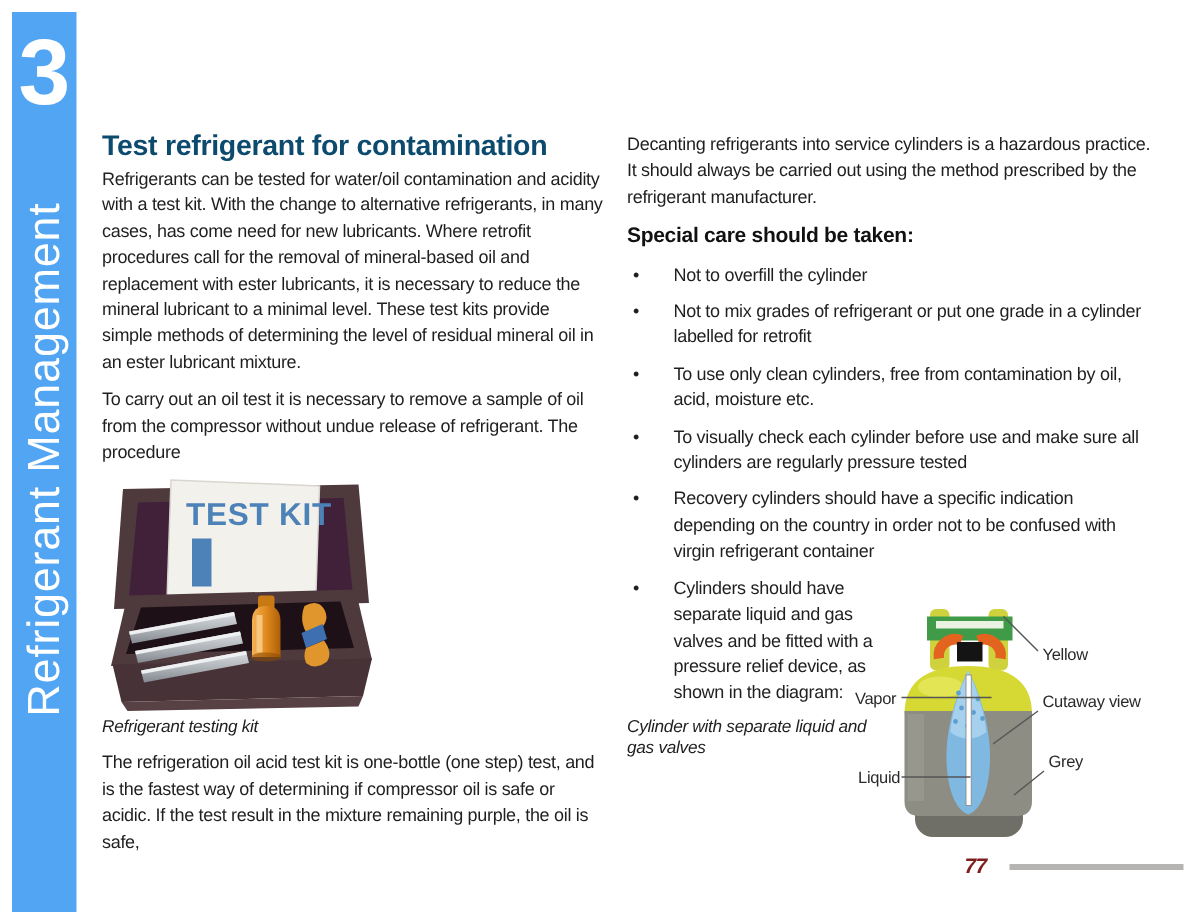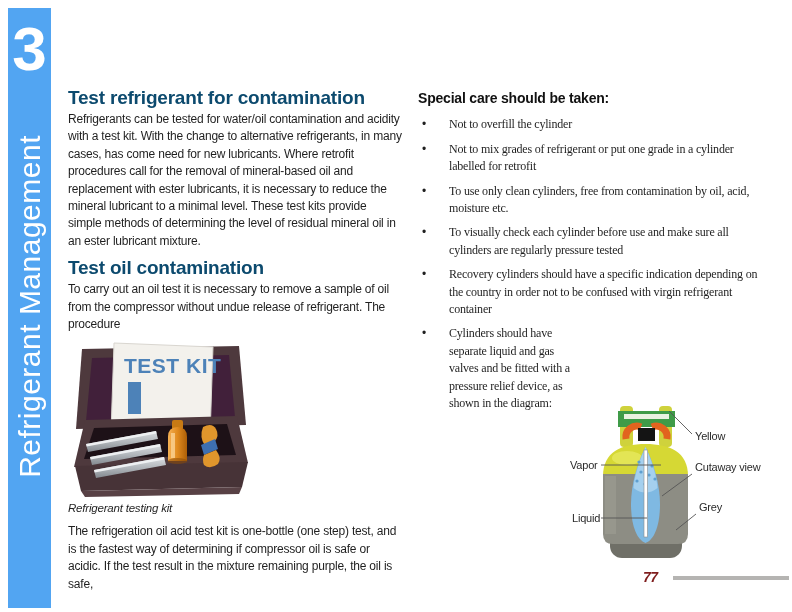--- a/index.html
+++ b/index.html
@@ -27,21 +27,21 @@
   
   .kit-row{display:flex;margin-top:1px;}
   .kit-fig{flex:0 0 188px;width:188px;}
   .kit-wrap-text{flex:1;padding-left:4px;}
   .kit-fig svg{display:block;}
 
   
   ul.bullets{list-style:none;margin:0;padding:0;}
   ul.bullets li{display:flex;margin:0 0 7px;}
   .bullet-marker{flex:0 0 27px;padding-left:4px;}
-  .bullet-text{flex:1;font-family:Liberation Serif, serif;}
+  .bullet-text{flex:1;}
   .narrow-bullet{width:168px;}
   .cyl-caption{width:170px;}
 
   
   .cylinder-fig{position:absolute;left:150px;top:316px;width:215px;height:168px;}
   .cylinder-fig svg{display:block;}
   .diagram-label{font-size:11px;fill:#2a2a2a;font-family:"Liberation Sans",sans-serif;letter-spacing:-0.2px;}
 
   
   .page-num{position:absolute;left:643px;top:569px;color:#7f1d1d;font-weight:bold;
@@ -57,21 +57,20 @@
     <div class="chapter-num">3</div>
     <div class="chapter-title-wrap">
       <span class="vtext">Refrigerant Management</span>
     </div>
   </aside>
 
   <main class="col col-left">
     <h2 class="first">Test refrigerant for contamination</h2>
     <p>Refrigerants can be tested for water/oil contamination and acidity with a test kit. With the change to alternative refrigerants, in many cases, has come need for new lubricants. Where retrofit procedures call for the removal of mineral-based oil and replacement with ester lubricants, it is necessary to reduce the mineral lubricant to a minimal level. These test kits provide simple methods of determining the level of residual mineral oil in an ester lubricant mixture.</p>
 
-    <h2>Test oil contamination</h2>
     <p>To carry out an oil test it is necessary to remove a sample of oil from the compressor without undue release of refrigerant. The procedure</p>
 
     <div class="kit-row">
       <div class="kit-fig">
         <svg width="186" height="156" viewBox="0 0 186 156" xmlns="http://www.w3.org/2000/svg">
           <defs>
             <linearGradient id="silver" x1="0" y1="0" x2="0" y2="1">
               <stop offset="0" stop-color="#dcdfe2"></stop>
                 <stop offset="0.55" stop-color="#aeb3b8"></stop>
                 <stop offset="1" stop-color="#83898f"></stop>
@@ -120,20 +119,21 @@
         </svg>
         <div class="caption">Refrigerant testing kit</div>
       </div>
     </div>
 
     <p>The refrigeration oil acid test kit is one-bottle (one step) test, and is the fastest way of determining if compressor oil is safe or acidic. If the test result in the mixture remaining purple, the oil is safe,</p>
   </main>
 
   <main class="col col-right">
 
+    <p>Decanting refrigerants into service cylinders is a hazardous practice. It should always be carried out using the method prescribed by the refrigerant manufacturer.</p>
     <p class="bold-intro">Special care should be taken:</p>
 
     <ul class="bullets">
       <li>
         <span class="bullet-marker">•</span>
         <span class="bullet-text">Not to overfill the cylinder</span>
       </li>
       <li>
         <span class="bullet-marker">•</span>
         <span class="bullet-text">Not to mix grades of refrigerant or put one grade in a cylinder labelled for retrofit</span>
@@ -149,20 +149,21 @@
       <li>
         <span class="bullet-marker">•</span>
         <span class="bullet-text">Recovery cylinders should have a specific indication depending on the country in order not to be confused with virgin refrigerant container</span>
       </li>
       <li class="narrow-bullet">
         <span class="bullet-marker">•</span>
         <span class="bullet-text">Cylinders should have separate liquid and gas valves and be fitted with a pressure relief device, as shown in the diagram:</span>
       </li>
     </ul>
 
+    <div class="caption cyl-caption">Cylinder with separate liquid and gas valves</div>
 
     <div class="cylinder-fig">
       <svg width="215" height="168" viewBox="0 0 215 168" xmlns="http://www.w3.org/2000/svg">
 
         <rect x="42" y="126" width="72" height="28" rx="12" fill="#6f6f67"></rect>
 
         <g>
           <rect x="52" y="2" width="13" height="41" rx="4" fill="#cfd23c"></rect>
           <rect x="91" y="2" width="13" height="41" rx="4" fill="#cfd23c"></rect>
           <rect x="50" y="7" width="57" height="16" fill="#3f9b48"></rect>

